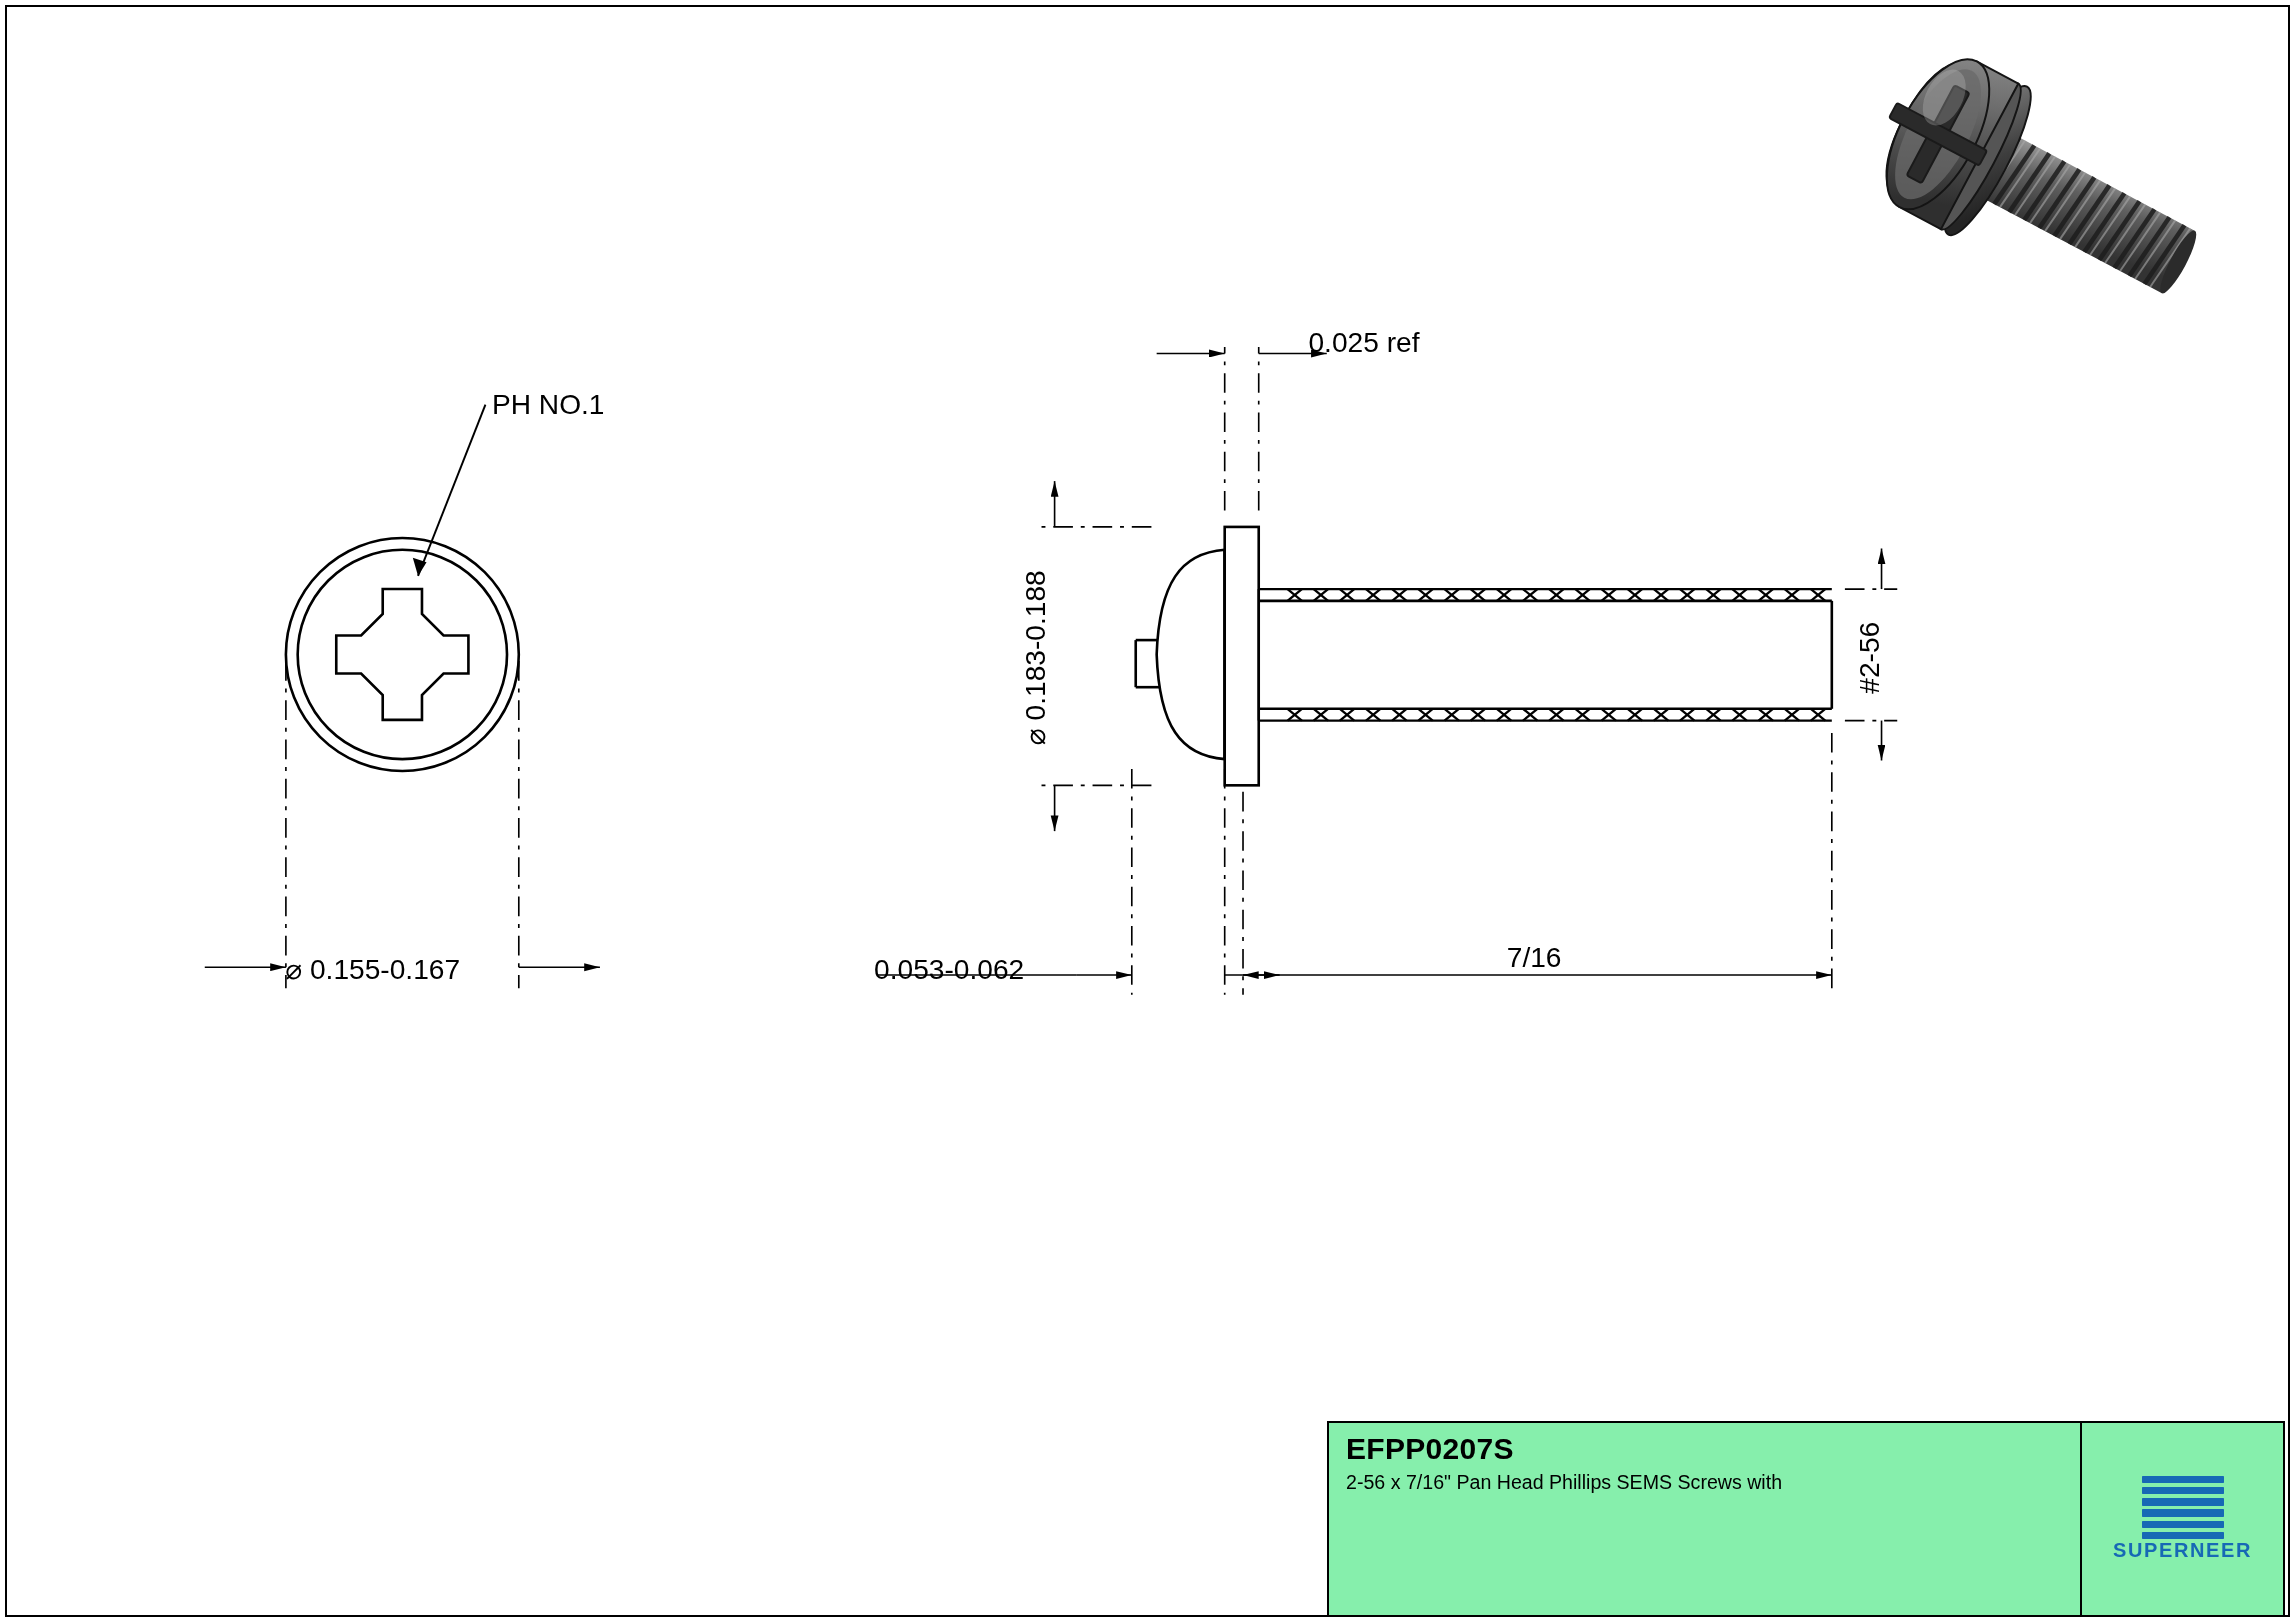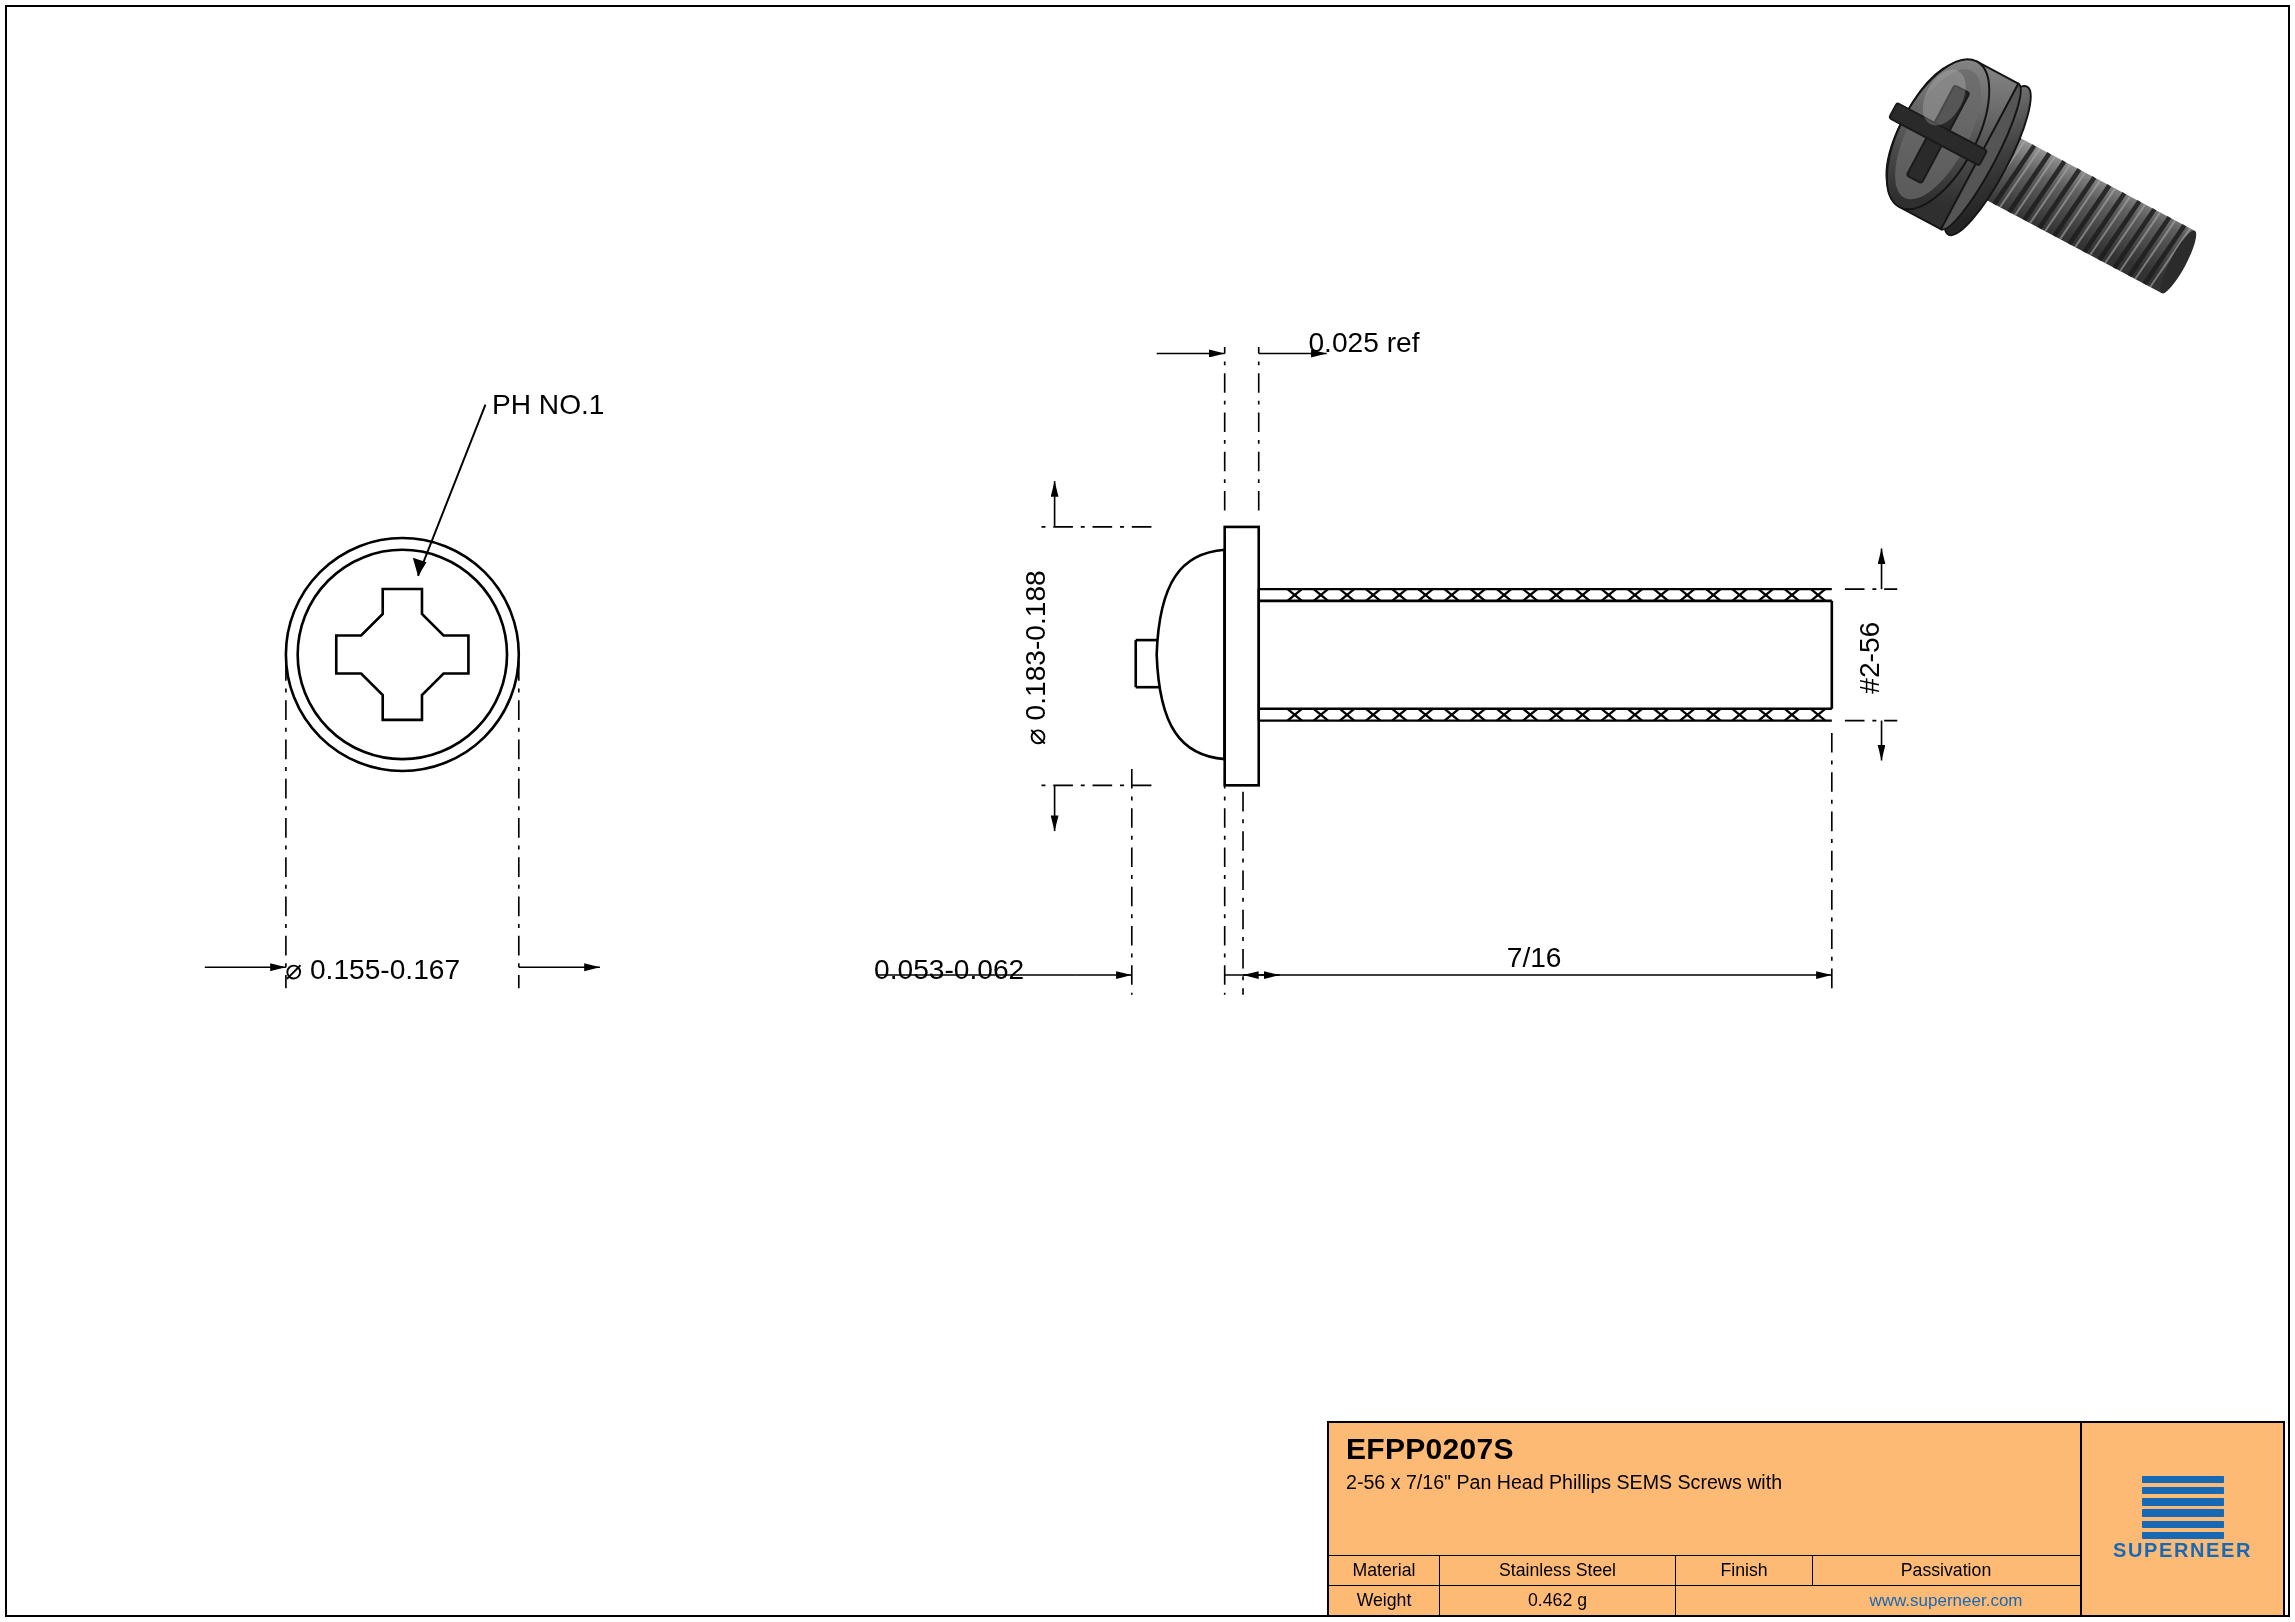--- a/index.html
+++ b/index.html
@@ -46,21 +46,21 @@
   
   #titleblock {
     position: absolute;
     left: 1327px;
     top: 1421px;
     width: 958px;
     height: 196px;
     border: 2px solid #000000;
     box-sizing: border-box;
     display: flex;
-    background: #fdba74;
+    background: #86efac;
   }
   #tb-left {
     width: 753px;
     border-right: 2px solid #000000;
     box-sizing: border-box;
     display: flex;
     flex-direction: column;
   }
   #tb-code {
     font-size: 30px;
@@ -333,36 +333,20 @@
       </g>
     </svg>
   </div>
 
   <div id="titleblock">
     <div id="tb-left">
       <div id="tb-code">EFPP0207S</div>
       <div id="tb-desc">
         <div>2-56 x 7/16" Pan Head Phillips SEMS Screws with</div>
       </div>
-      <div id="tb-grid">
-        <div class="tb-row">
-          <div class="tb-cell c-label">Material</div>
-          <div class="tb-cell c-value">Stainless Steel</div>
-          <div class="tb-cell c-label2">Finish</div>
-          <div class="tb-cell c-value2">Passivation</div>
-        </div>
-        <div class="tb-row">
-          <div class="tb-cell c-label">Weight</div>
-          <div class="tb-cell c-value">0.462 g</div>
-          <div class="tb-cell c-label2" style="border-right:none"></div>
-          <div class="tb-cell c-value2">
-            <a class="link" href="#">www.superneer.com</a>
-          </div>
-        </div>
-      </div>
     </div>
     <div id="tb-right">
       <div id="logo-mark">
         <div class="logo-bar"></div>
         <div class="logo-bar"></div>
         <div class="logo-bar"></div>
         <div class="logo-bar"></div>
         <div class="logo-bar"></div>
         <div class="logo-bar"></div>
       </div>

